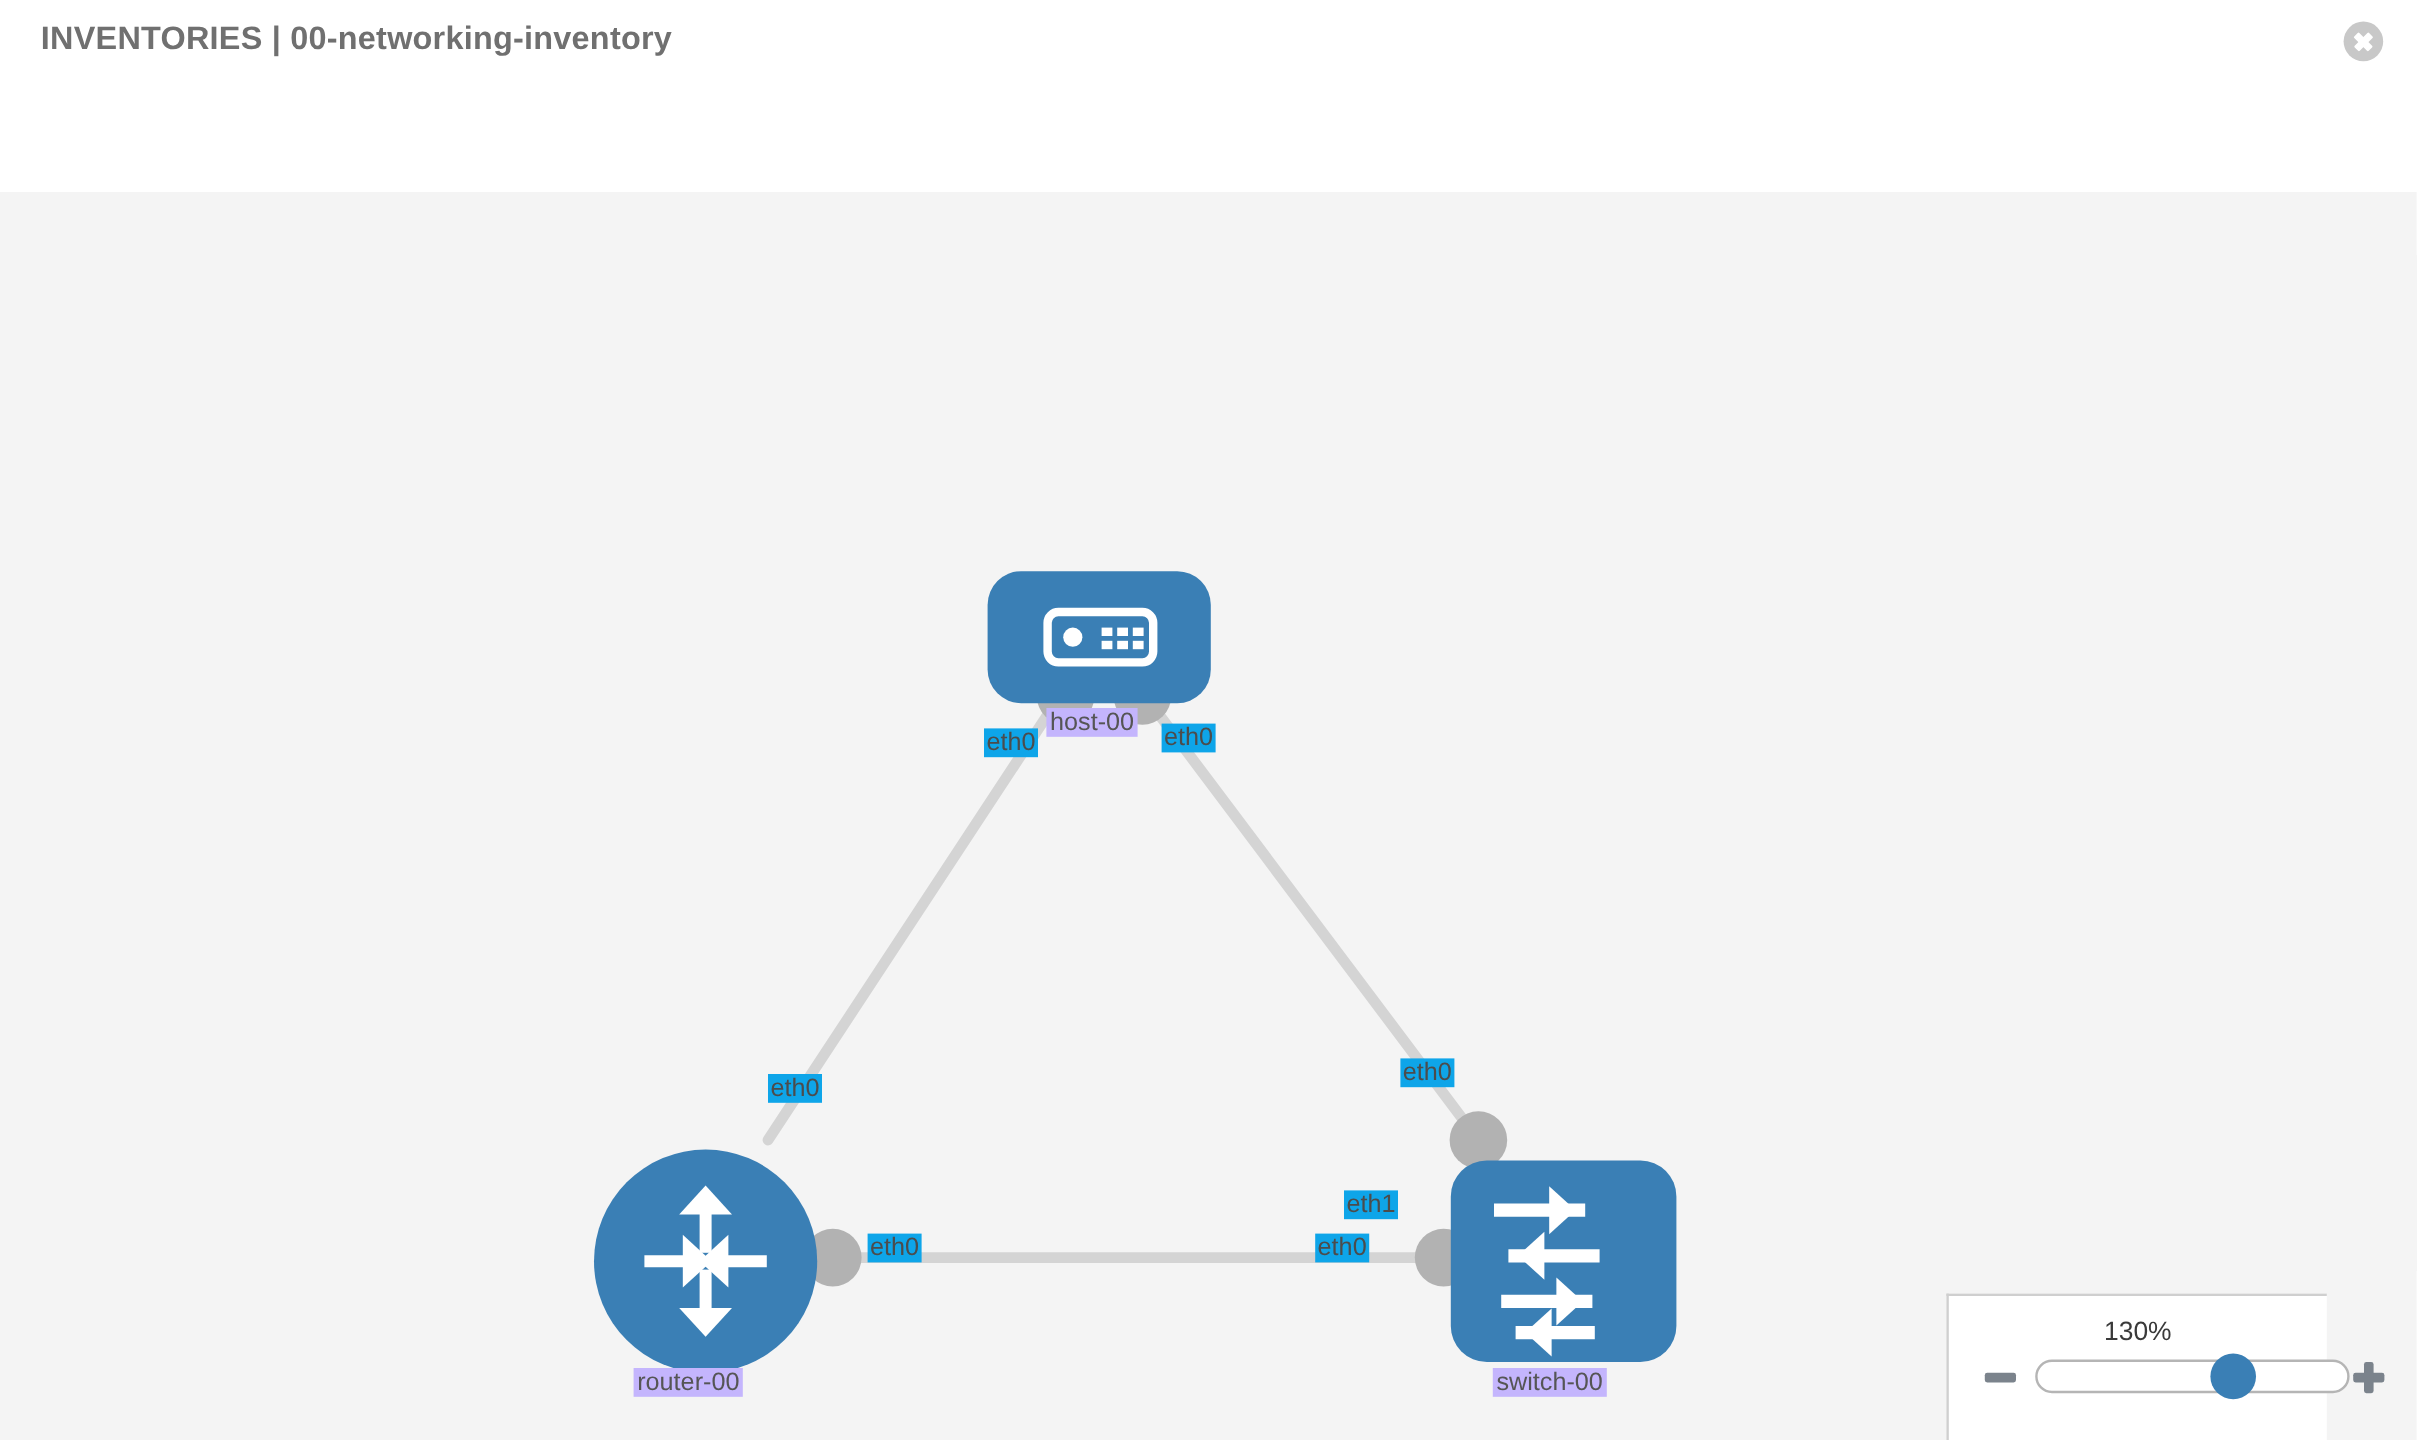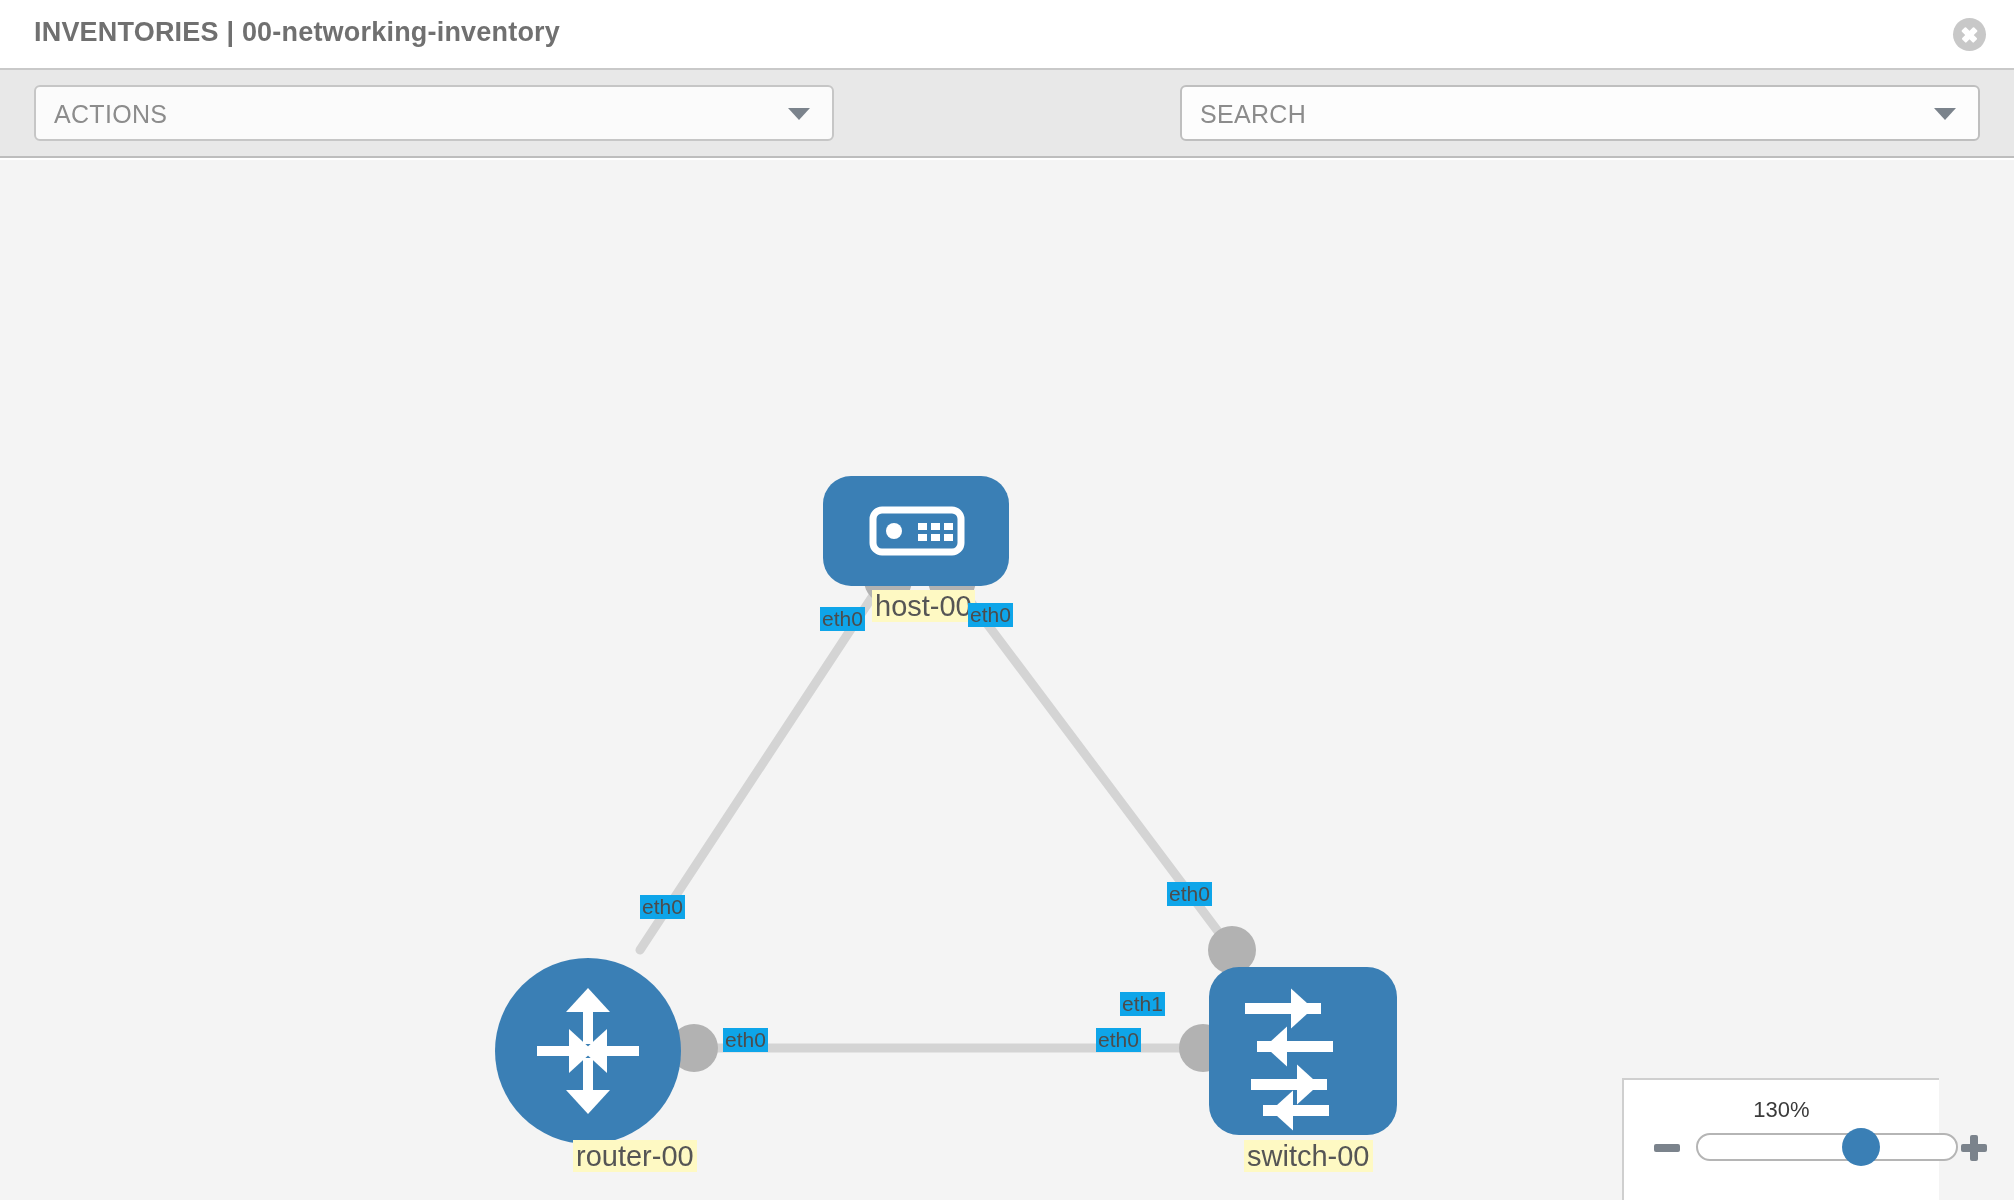--- a/index.html
+++ b/index.html
@@ -150,23 +150,23 @@
   .topology-svg {
     position: absolute;
     left: 0; top: 0;
     width: 2014px;
     height: 1040px;
   }
 
   
   .node-label {
     position: absolute;
-    background: #fef9c3;
+    background: #c4b5fd;
     color: #555555;
-    font-size: 29px;
+    font-size: 21px;
     padding: 0 3px;
     white-space: nowrap;
     line-height: 1.12;
   }
   .iface-label {
     position: absolute;
     background: #0ea5e9;
     color: #4c4c4c;
     font-size: 21px;
     padding: 0 2px;
@@ -240,53 +240,20 @@
 </head>
 <body>
 
 <div id="app">
 
   <div class="header">
     <div class="header-title">INVENTORIES | 00-networking-inventory</div>
     <div class="close-btn"></div>
   </div>
 
-  <div class="toolbar">
-
-    <div class="actions-select">
-      <span class="sel-label">ACTIONS</span>
-      <span class="caret"></span>
-    </div>
-
-    <div class="tool-icon wrench">
-      <svg viewBox="0 0 46 46" width="46" height="46" aria-hidden="true">
-        <path d="M36.5 6.8c-4.6-2.3-10.3-0.6-12.9 3.9c-1.6 2.8-1.6 6.0-0.4 8.7
-                 L8.6 33.6c-1.6 1.6-1.6 4.2 0 5.8c1.6 1.6 4.2 1.6 5.8 0L28.9 25.0
-                 c2.8 1.3 6.2 1.2 9.0-0.5c4.5-2.7 6.0-8.4 3.5-12.9l-5.5 5.5l-5.2-1.4
-                 l-1.4-5.2L36.5 6.8z" fill="#7b838c"></path>
-        <circle cx="11.5" cy="36.5" r="1.9" fill="#e8e8e8"></circle>
-      </svg>
-    </div>
-
-    <div class="tool-icon key">
-      <svg viewBox="0 0 46 46" width="46" height="46" aria-hidden="true">
-        <path d="M17.5 8.5c-5.3 0-9.6 4.3-9.6 9.6c0 5.3 4.3 9.6 9.6 9.6
-                 c2.1 0 4.0-0.7 5.6-1.8l3.3 3.3l4.0-0.2l0.5 3.9l3.8 0.4l0.6 3.9
-                 l4.6-0.1l0.8-4.9L25.5 19.0c0.4-1.3 0.5-2.0 0.5-2.0
-                 C25.4 12.0 21.9 8.5 17.5 8.5z M15.0 13.2c2.2 0 4.0 1.8 4.0 4.0
-                 c0 2.2-1.8 4.0-4.0 4.0c-2.2 0-4.0-1.8-4.0-4.0
-                 C11.0 15.0 12.8 13.2 15.0 13.2z" fill="#7b838c"></path>
-      </svg>
-    </div>
-
-    <div class="search-select">
-      <span class="sel-label">SEARCH</span>
-      <span class="caret"></span>
-    </div>
-  </div>
 
   <div class="canvas">
 
     <svg class="topology-svg" viewBox="0 0 2014 1040">
 
       <g stroke="#d4d4d4" stroke-width="9" stroke-linecap="round">
         <line x1="880" y1="425" x2="640" y2="790"></line>
       </g>
       <g stroke="#d4d4d4" stroke-width="9" stroke-linecap="round">
         <line x1="958" y1="425" x2="1232" y2="790"></line>
@@ -348,21 +315,21 @@
           <path d="M1319 924.5 l-22 -20 v40 z"></path>
 
           <path d="M1263 945 h66 v11 h-66 z"></path>
           <path d="M1271 950.5 l22 -20 v40 z"></path>
         </g>
       </g>
     </svg>
 
     <div class="node-label" style="left:872px; top:430px;">host-00</div>
 
-    <div class="node-label" style="left:528px; top:980px;margin-left:45px;">router-00</div>
+    <div class="node-label" style="left:528px; top:980px;">router-00</div>
 
     <div class="node-label" style="left:1244px; top:980px;">switch-00</div>
 
     <div class="iface-label" style="left:820px; top:447px;">eth0</div>
 
     <div class="iface-label" style="left:968px; top:443px;">eth0</div>
 
     <div class="iface-label" style="left:640px; top:735px;">eth0</div>
 
     <div class="iface-label" style="left:1167px; top:722px;">eth0</div>

